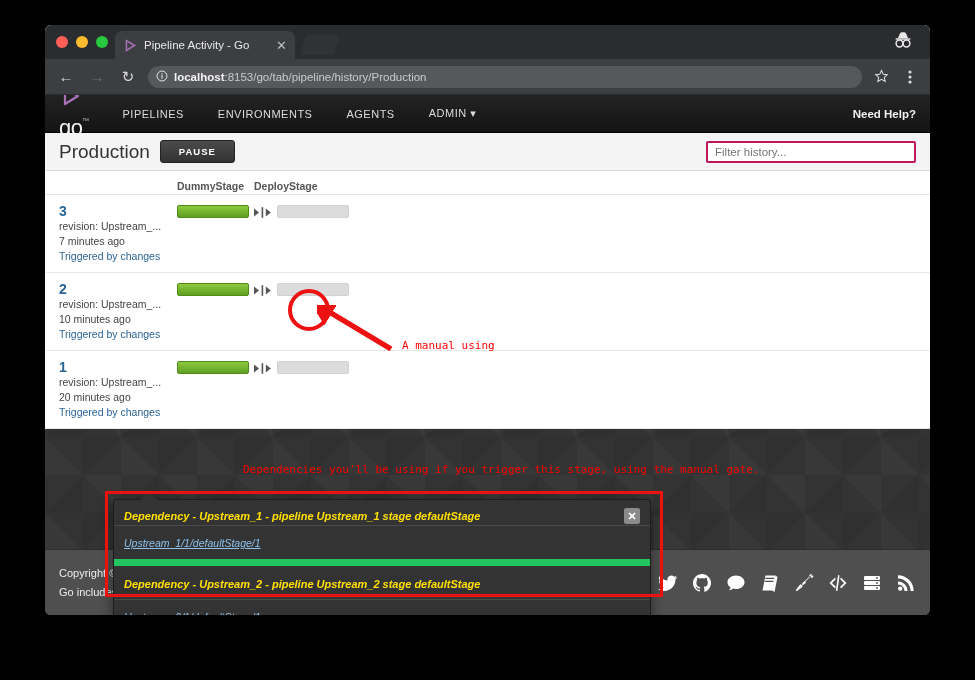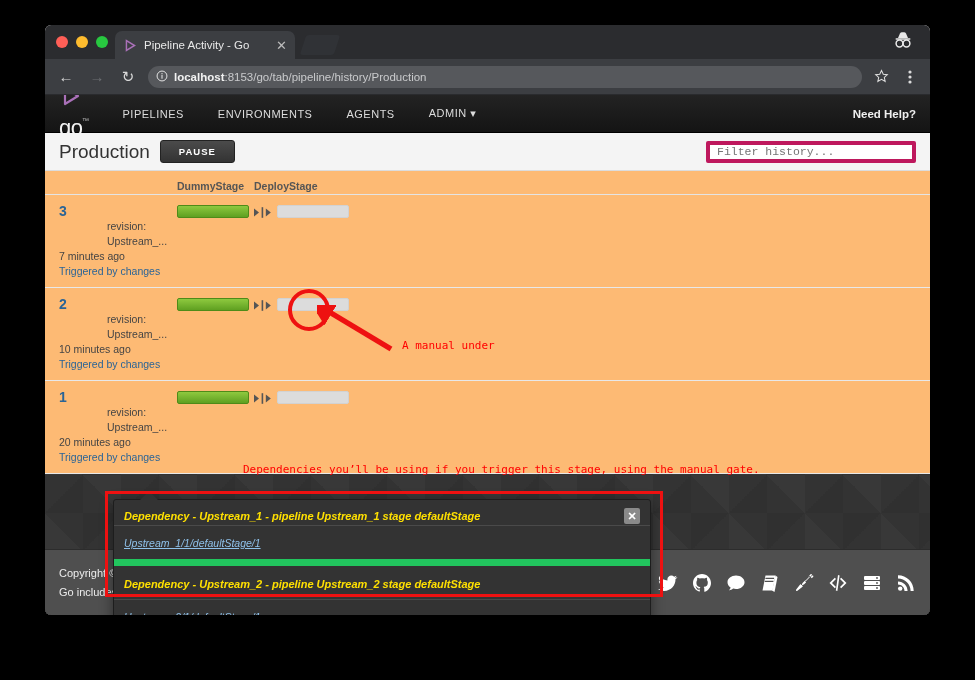--- a/index.html
+++ b/index.html
@@ -150,21 +150,21 @@
   }
   .need-help {
     margin-left: auto;
     color: #f0f0f0; font-size: 11.5px; font-weight: bold;
     cursor: pointer;
   }
 
   
   .page-body {
     position: relative;
-    background: #fdba74;
+    background: #ffffff;
   }
   .page-head {
     height: 38px;
     background: #f4f4f4;
     border-bottom: 1px solid #dcdcdc;
     display: flex; align-items: center;
     padding: 0 14px;
   }
   .pipeline-title {
     font-size: 19px; color: #333; font-weight: 400;
@@ -175,26 +175,26 @@
     color: #fff; font-size: 9.5px; font-weight: bold;
     letter-spacing: 1px;
     border-radius: 3px;
     padding: 5px 18px;
     cursor: pointer;
     border: 1px solid #222;
   }
   .filter-input {
     margin-left: auto;
     width: 210px; height: 22px;
-    border: 4px solid #be185d;
+    border: 2px solid #be185d;
     border-radius: 2px;
     background: #fff;
     font-size: 11.5px; color: #9a9a9a;
     padding: 0 7px;
-    font-family: Liberation Mono, monospace;
+    font-family: Liberation Sans, sans-serif;
   }
 
   
   .stage-head {
     display: flex;
     height: 24px; align-items: flex-end;
     padding: 0 14px 2px 14px;
     border-bottom: 1px solid #e4e4e4;
   }
   .stage-head .spacer { width: 118px; flex: 0 0 auto; }
@@ -207,21 +207,21 @@
     display: flex;
     padding: 8px 14px 8px 14px;
     border-bottom: 1px solid #e8e8e8;
     min-height: 62px;
   }
   .pipe-label { width: 118px; flex: 0 0 auto; }
   .pipe-counter {
     font-size: 14px; font-weight: bold; color: #2a6496;
     line-height: 16px; cursor: pointer;
   }
-  .pipe-rev { font-size: 10.5px; color: #444; line-height: 15px; margin-left: 48px; }
+  .pipe-rev { font-size: 10.5px; color: #444; line-height: 15px; }
   .pipe-time { font-size: 10.5px; color: #444; line-height: 15px; }
   .pipe-trigger {
     font-size: 10.5px; color: #2a6496; line-height: 15px; cursor: pointer;
   }
   .stages { display: flex; align-items: flex-start; padding-top: 2px; }
   .bar {
     width: 72px; height: 13px; border-radius: 2px;
     flex: 0 0 auto;
   }
   .bar.passed { background: linear-gradient(#8ec93f, #5fa021); border: 1px solid #4e8b18; }
@@ -569,18 +569,18 @@
       <svg width="80" height="50" viewBox="0 0 80 50">
         <defs>
           <marker id="arrowhead" markerWidth="5" markerHeight="5" refX="1.2" refY="2.5" orient="auto">
             <path d="M0,0 L5,2.5 L0,5 Z" fill="#ee1111"></path>
           </marker>
         </defs>
         <line x1="74" y1="44" x2="9" y2="5" stroke="#ee1111" stroke-width="5.5" marker-end="url(#arrowhead)"></line>
       </svg>
     </div>
 
-    <div class="anno anno-text" id="manual-gate-label">A manual under</div>
+    <div class="anno anno-text" id="manual-gate-label">A manual using</div>
     <div class="anno anno-text" id="deps-label">Dependencies you’ll be using if you trigger this stage, using the manual gate.</div>
     <div class="anno" id="red-box-anno"></div>
 
   </div>
 </div>
 
 </body></html>

